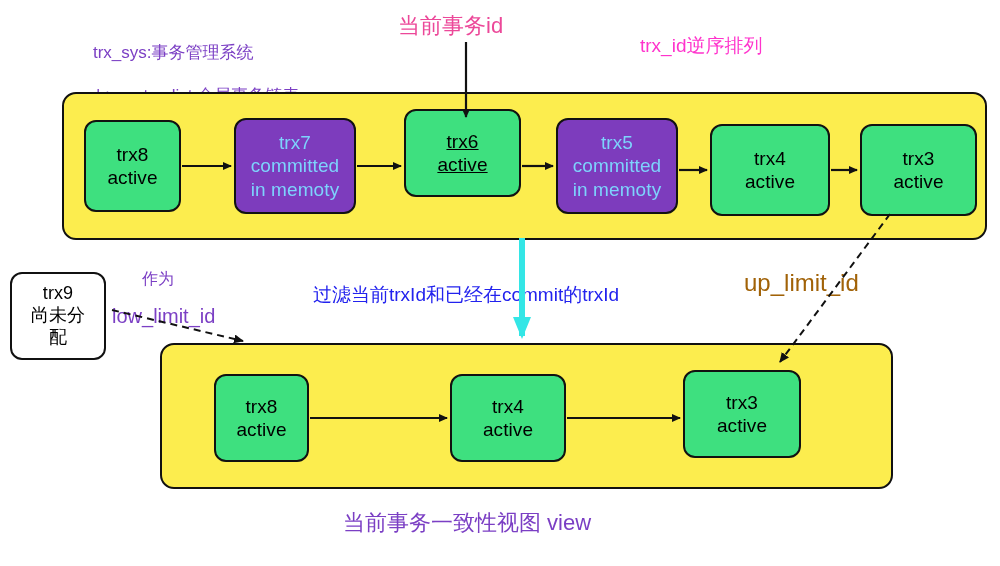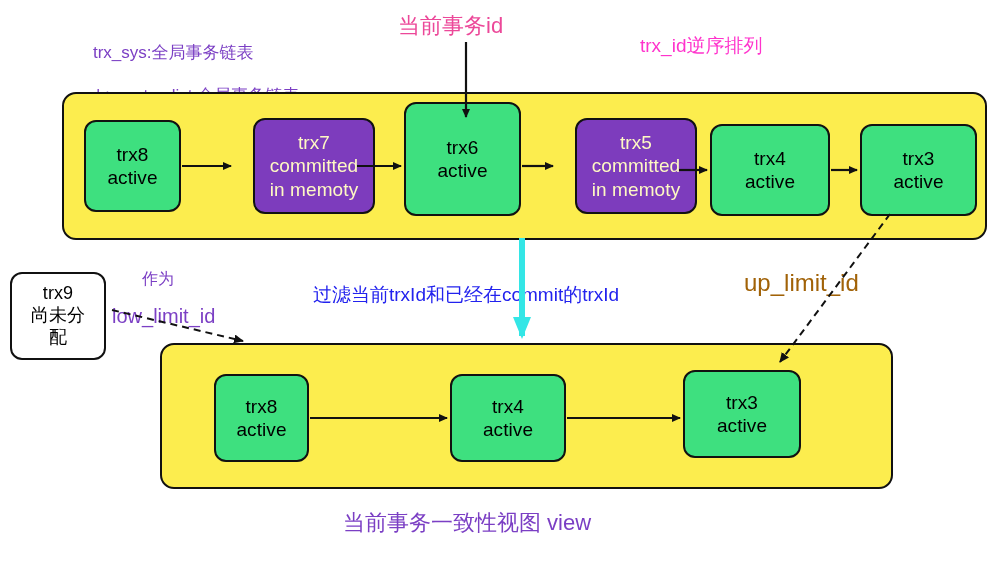--- a/index.html
+++ b/index.html
@@ -87,27 +87,27 @@
     flex-direction: column;
     align-items: center;
     justify-content: center;
     text-align: center;
     color: #000000;
     font-size: 19px;
     line-height: 1.22;
     letter-spacing: .1px;
   }
   .trx.green  { background: #3ee07f; }
-  .trx.purple { background: #7d3cbd; color: #fef9c3; margin-left: 19px; }
+  .trx.purple { background: #7d3cbd; color: #7dd3fc; }
   .trx .ln { display: block; white-space: nowrap; }
 
   
   #trx8-top { left: 84px;  top: 120px; width: 97px;  height: 92px; }
   #trx7-top { left: 234px; top: 118px; width: 122px; height: 96px; }
-  #trx6-top { left: 404px; top: 102px; width: 117px; height: 114px; }
+  #trx6-top { left: 404px; top: 109px; width: 117px; height: 88px; text-decoration: underline; }
   #trx5-top { left: 556px; top: 118px; width: 122px; height: 96px; }
   #trx4-top { left: 710px; top: 124px; width: 120px; height: 92px; }
   #trx3-top { left: 860px; top: 124px; width: 117px; height: 92px; }
 
   
   #trx9-box {
     left: 10px; top: 249px; width: 96px; height: 88px;
     background: #ffffff;
     font-size: 18px;
     margin-top: 23px;
@@ -123,21 +123,21 @@
     left: 0; top: 0; width: 1000px; height: 566px;
     pointer-events: none;
   }
 </style>
 </head>
 <body>
 
 <div id="stage">
 
   <div class="abs anno" id="sys-label">
-    <span>trx_sys:全局事务链表</span>
+    <span>trx_sys:事务管理系统</span>
     <span class="l2">|-&gt;rw_trx_list 全局事务链表</span>
   </div>
 
   <div class="abs anno" id="cur-trx-label">当前事务id</div>
   <div class="abs anno" id="order-label">trx_id逆序排列</div>
   <div class="abs anno" id="filter-label">过滤当前trxId和已经在commit的trxId</div>
   <div class="abs anno" id="uplimit-label">up_limit_id</div>
   <div class="abs anno" id="zuowei-label">作为</div>
   <div class="abs anno" id="lowlimit-label">low_limit_id</div>
 

